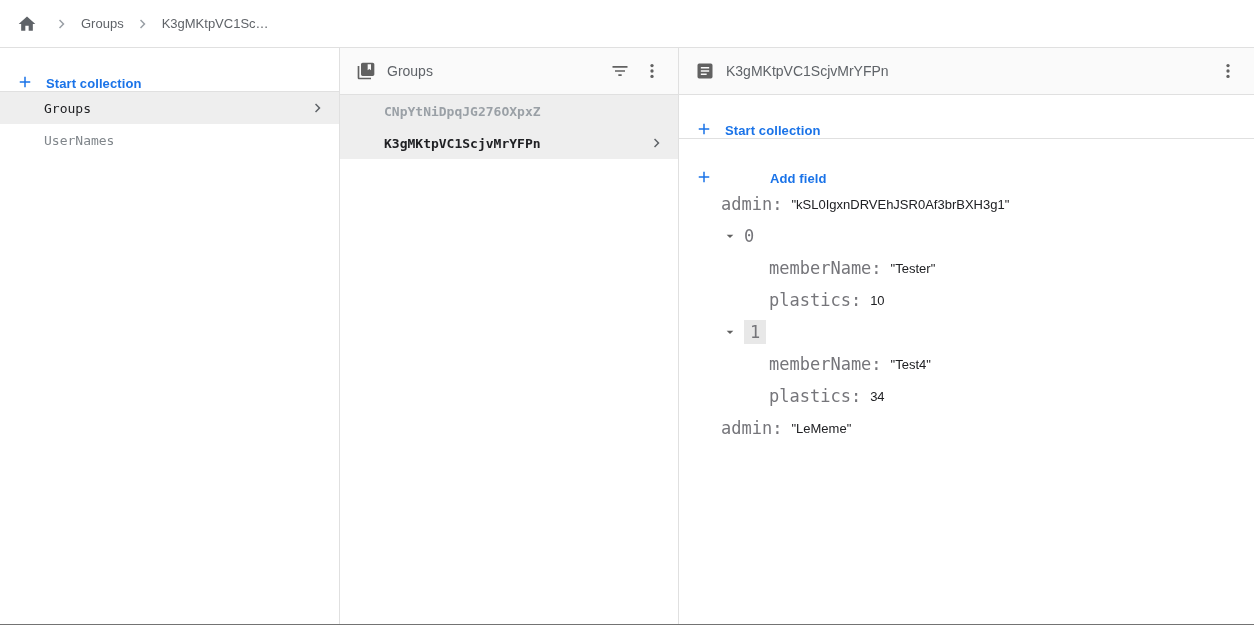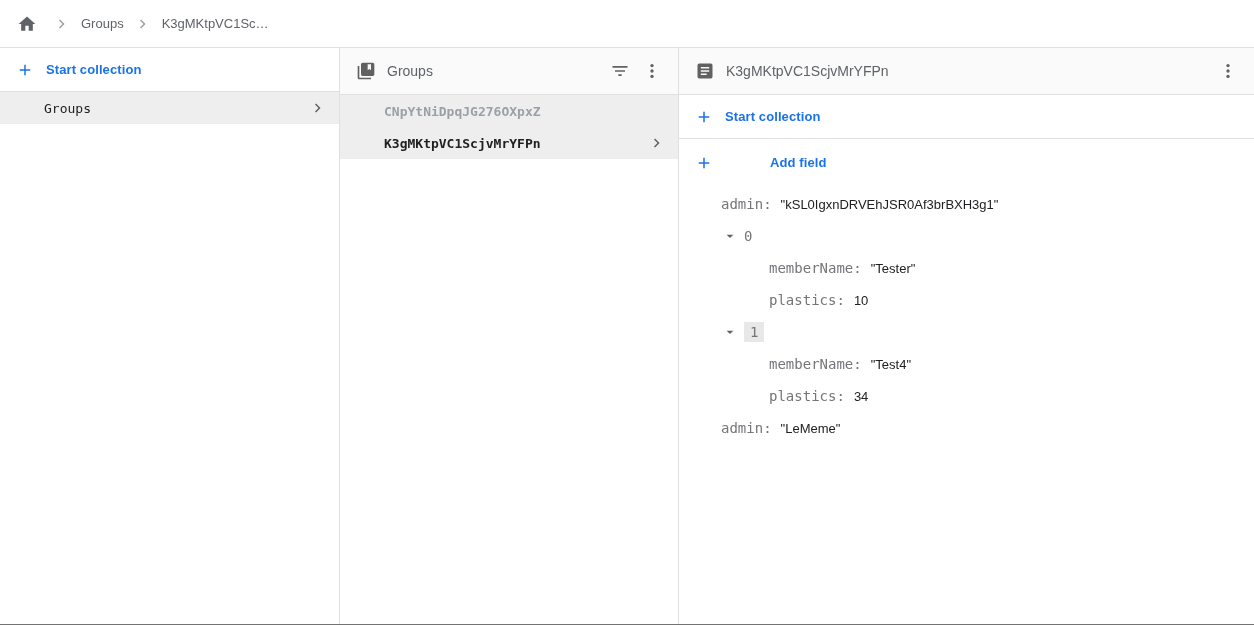--- a/index.html
+++ b/index.html
@@ -29,21 +29,21 @@
     display: flex; align-items: center; padding: 0 14px 0 16px;
     font-size: 14px; color: #5f6368;
   }
   .panel-header .ph-icon { width: 20px; height: 20px; margin-right: 11px; flex: 0 0 auto; }
   .panel-header .spacer { flex: 1; }
   .iconbtn { width: 24px; height: 24px; display: flex; align-items: center; justify-content: center; cursor: pointer; flex: 0 0 auto; }
   .iconbtn + .iconbtn { margin-left: 8px; }
   .iconbtn svg { width: 20px; height: 20px; }
   
   .action-row {
-    height: 44px; flex: 0 0 44px; display: flex; align-items: center;
+    height: 44px; flex: 0 0 44px; display: flex; align-items: flex-end;
     padding-left: 16px; cursor: pointer;
   }
   .action-row.bordered { border-bottom: 1px solid #e0e0e0; }
   .action-row .plus-ic { width: 18px; height: 18px; margin-right: 12px; flex: 0 0 auto; }
   .action-label { font-size: 13px; font-weight: 700; color: #1a73e8; letter-spacing: .1px; }
   .panel-right .action-row.addfield { height: 47px; flex: 0 0 47px; gap: 45px; }
   
   .row {
     height: 32px; display: flex; align-items: center;
     padding: 0 12px 0 44px; cursor: pointer;
@@ -53,21 +53,21 @@
   .row .chev { width: 18px; height: 18px; margin-left: auto; flex: 0 0 auto; }
   .collection-list .row.selected { background: #eeeeee; color: #202124; }
   .collection-list .row.dim { color: #80868b; }
   .doc-block { background: #eeeeee; font-weight: bold; }
   .doc-block .row.ghost { color: #9aa0a6; }
   .doc-block .row.selected { color: #202124; }
   
   .fields { padding-top: 2px; }
   .field-row { height: 32px; display: flex; align-items: center; font-size: 13px; }
   .field-row .tri { width: 16px; height: 16px; margin-right: 6px; flex: 0 0 auto; cursor: pointer; }
-  .f-key, .f-sep { font-family: "DejaVu Sans Mono", monospace; font-size: 14px; color: #75757a; white-space: pre; }
+  .f-key, .f-sep { font-family: "DejaVu Sans Mono", monospace; font-size: 17px; color: #75757a; white-space: pre; }
   .f-sep { margin-right: 9px; }
   .f-val { color: #202124; font-size: 13px; }
   .lvl1 { padding-left: 42px; }
   .lvl1.exp { padding-left: 19px; }
   .lvl2.exp { padding-left: 43px; }
   .lvl3 { padding-left: 90px; }
   .f-key.hl { background: #e8e8e8; padding: 2px 6px; }
 </style>
 </head>
 <body>
@@ -134,20 +134,23 @@
           </svg>
         <span class="action-label">Start collection</span>
       </div>
       <div class="collection-list">
         <div class="row selected">
           <span class="row-label">Groups</span>
           <svg class="chev" viewBox="0 0 24 24" fill="#5f6368">
               <use href="#ic-chevron"></use>
             </svg>
         </div>
+        <div class="row dim">
+          <span class="row-label">UserNames</span>
+        </div>
       </div>
     </div>
 
     <div class="panel panel-mid">
       <div class="panel-header">
         <svg class="ph-icon" viewBox="0 0 24 24" fill="#616161">
             <use href="#ic-collection"></use>
           </svg>
         <span>Groups</span>
         <span class="spacer"></span>

